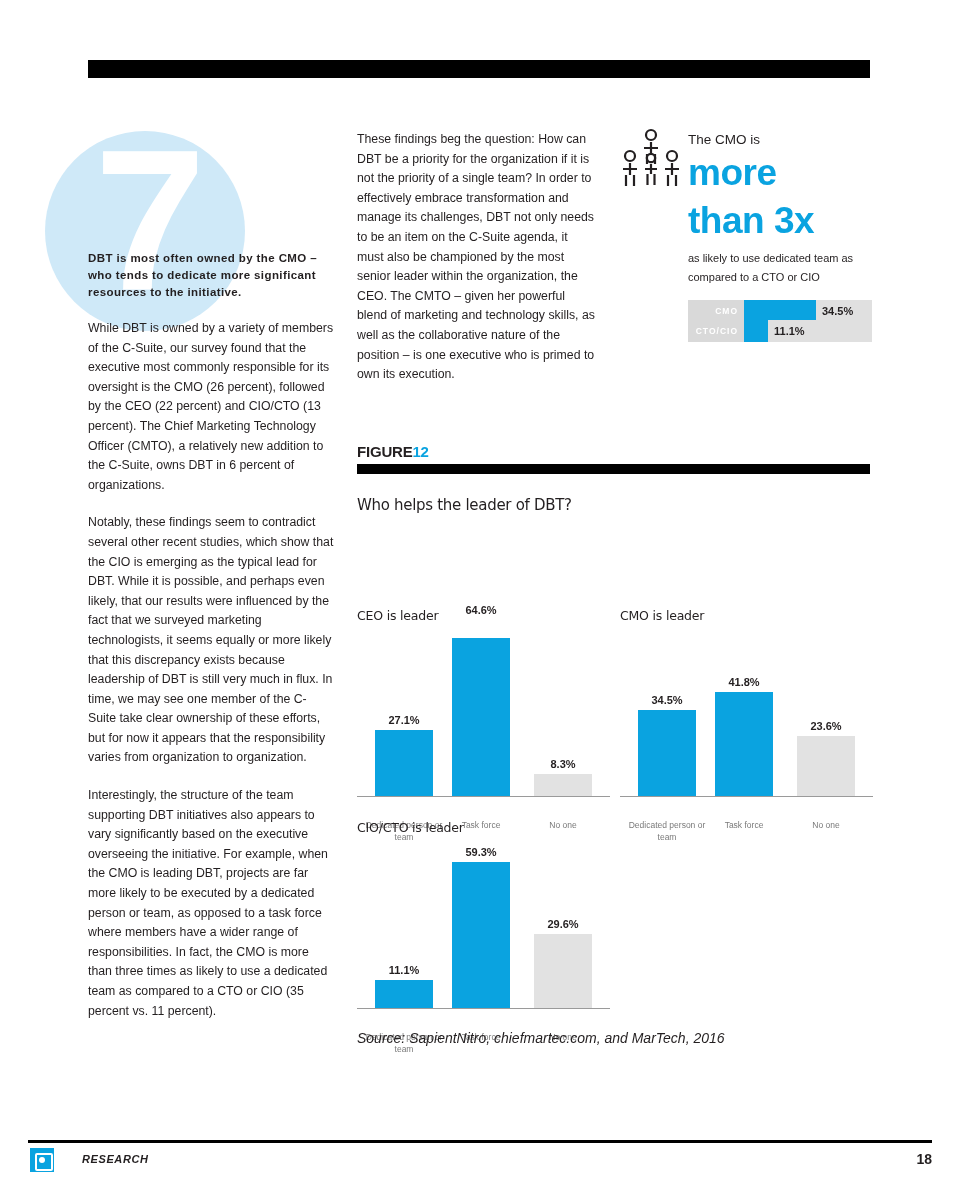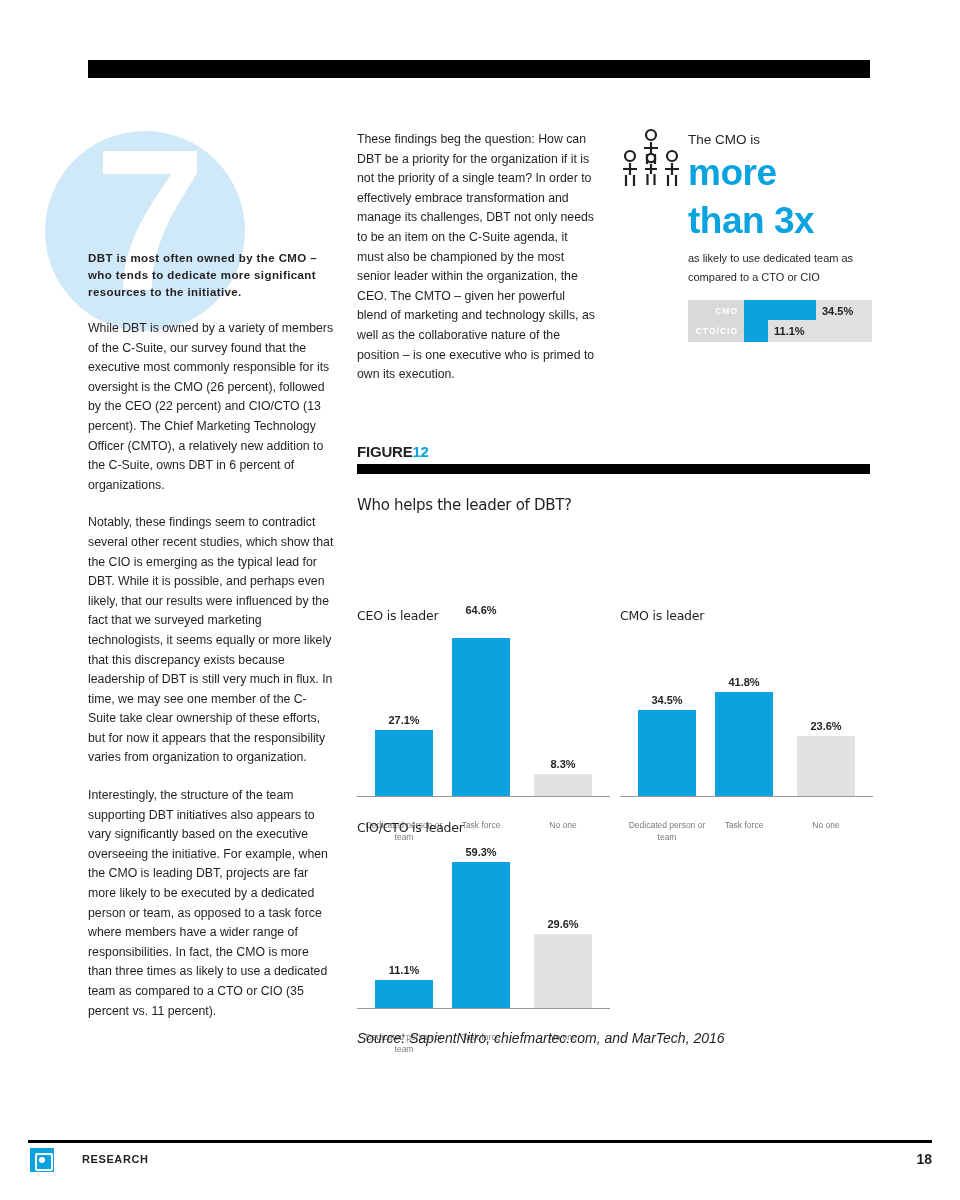--- a/index.html
+++ b/index.html
@@ -105,21 +105,21 @@
 
   .source{
     position:absolute;left:357px;top:1030px;font-size:14px;font-style:italic;color:#231f20;
   }
 
   
   .footer-rule{position:absolute;left:28px;top:1140px;width:904px;height:3px;background:#000;}
   .footer-logo{position:absolute;left:30px;top:1148px;width:24px;height:24px;background:#0aa3e0;}
   .footer-logo .inner{position:absolute;left:5px;top:5px;width:14px;height:14px;border:2px solid #fff;border-radius:2px;}
   .footer-logo .dot{position:absolute;left:9px;top:9px;width:6px;height:6px;background:#fff;border-radius:50%;}
-  .footer-text{position:absolute;left:82px;top:1153px;font-size:11px;font-weight:bold;letter-spacing:0.6px;}
+  .footer-text{position:absolute;left:82px;top:1153px;font-size:11px;font-weight:bold;letter-spacing:0.6px;font-style:italic;}
   .page-num{position:absolute;right:28px;top:1151px;font-size:14px;font-weight:bold;}
 </style>
 </head>
 <body>
 
 <div class="page">
 
   <div class="top-bar"></div>
 
   <div class="watermark-circle"></div>

